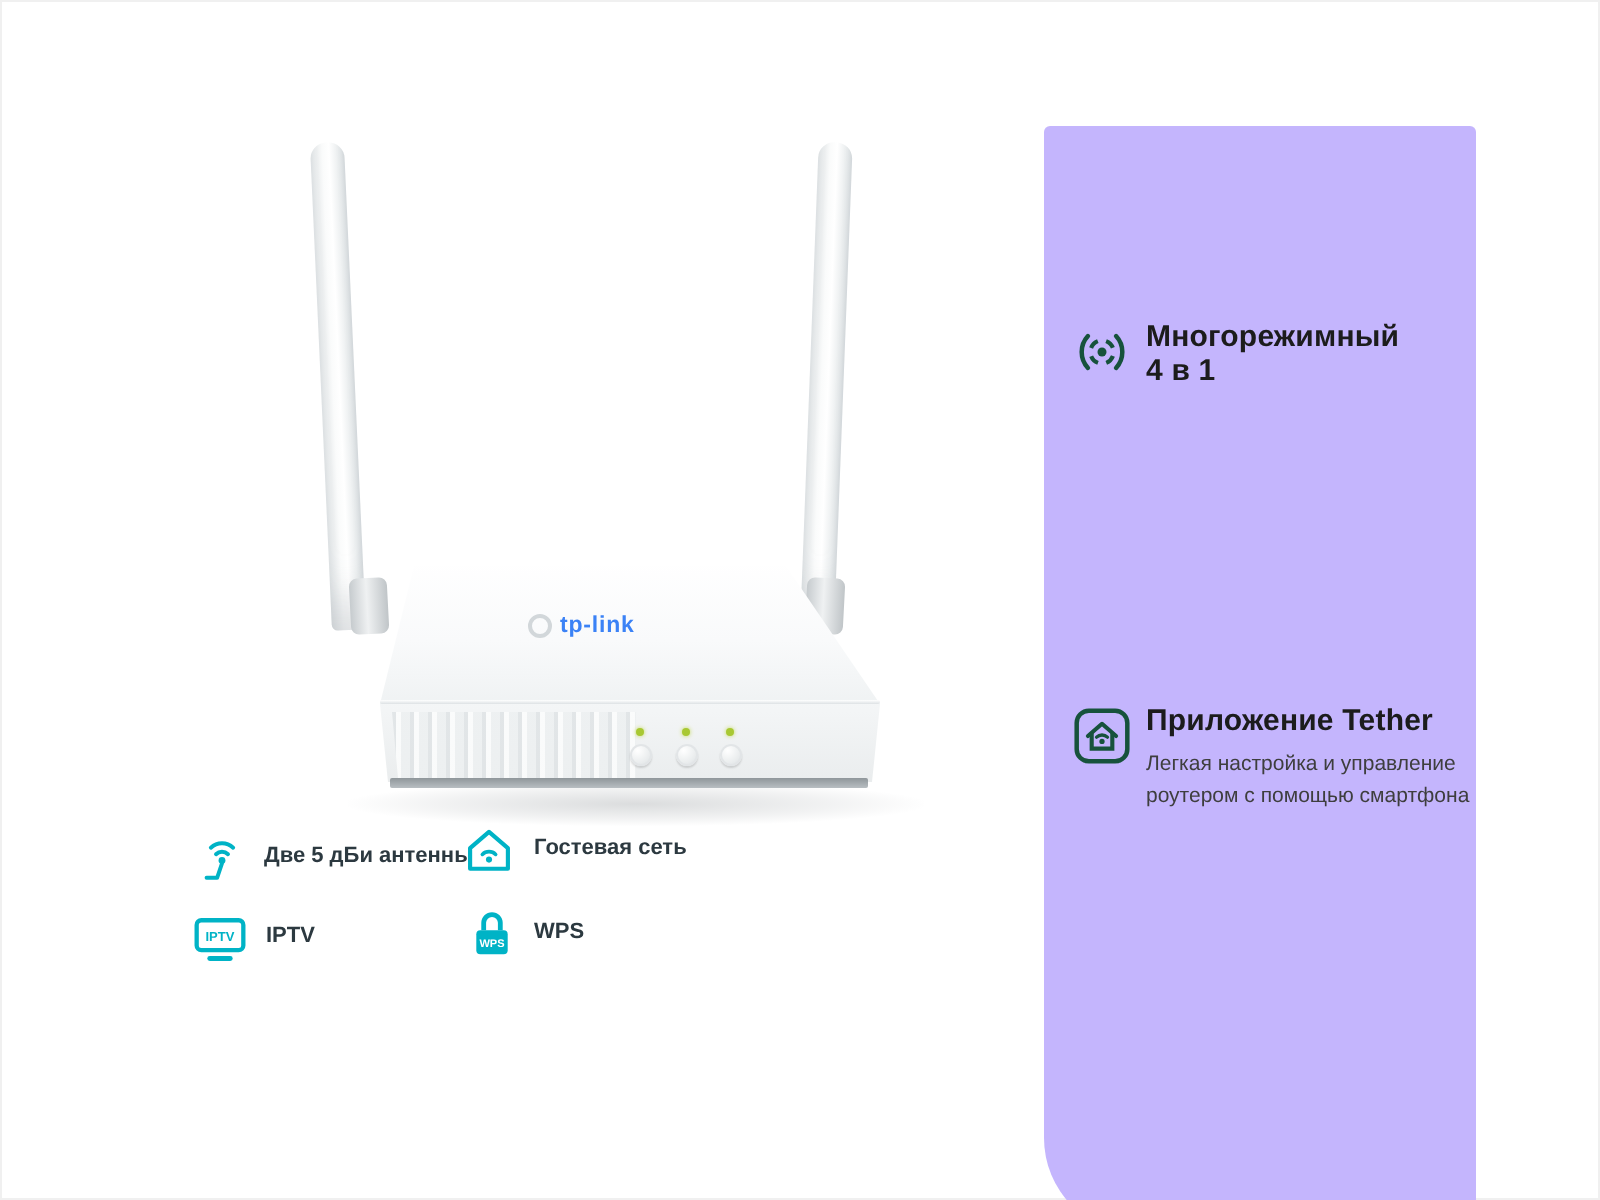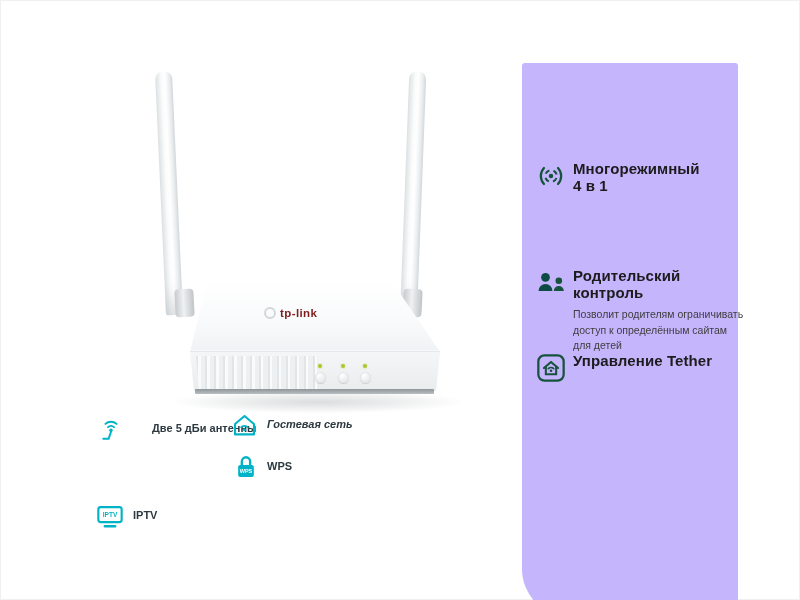--- a/index.html
+++ b/index.html
@@ -27,24 +27,24 @@
   .feature.f0 { top:97px; }
   .feature.f1 { top:204px; }
   .feature.f2 { top:289px; }
 
   
   .spec { position:absolute; display:flex; align-items:center; }
   .spec-label {
     font-size:11px; font-weight:700; color:#2c3940; line-height:13.5px;
     white-space:pre; margin-left:9px;
   }
-  .spec.s0 { left:99px;  top:416px;gap:20px; }
-  .spec.s1 { left:231px; top:411px;font-style:italic; }
+  .spec.s0 { left:99px;  top:416px; }
+  .spec.s1 { left:231px; top:411px; }
   .spec.s2 { left:346px; top:412px; }
-  .spec.s3 { left:96px;  top:455px;margin-top:47px; }
+  .spec.s3 { left:96px;  top:455px; }
   .spec.s4 { left:234px; top:452px;align-items:center; }
 
   
   .floor-shadow {
     position:absolute; left:174px; top:391px; width:288px; height:22px;
     background:radial-gradient(ellipse at 50% 50%, rgba(125,131,135,0.28) 0%, rgba(125,131,135,0.10) 48%, rgba(125,131,135,0) 72%);
     z-index:0;
   }
   .antenna {
     position:absolute; width:17px; height:244px; top:71px; z-index:1;
@@ -91,21 +91,21 @@
     width:11px; height:11px; border-radius:50%; margin:4px auto 0;
     background:radial-gradient(circle at 35% 30%, #ffffff, #e9eced 60%, #d8dcdf);
     box-shadow:0 1px 1px rgba(0,0,0,0.14), inset 0 0 0 1px #e2e5e7;
   }
   .base-strip {
     position:absolute; left:9px; top:109px; width:239px; height:5px; z-index:2;
     background:linear-gradient(180deg,#8f969a,#b8bec2); border-radius:1px;
   }
   .brand {
     position:absolute; left:78px; top:27px; display:flex; align-items:center; gap:4px;
-    color:#7f1d1d; z-index:3;
+    color:#3b82f6; z-index:3;
   }
   .brand-mark { width:12px; height:12px; border:2px solid #d2d7da; border-radius:50%; box-sizing:border-box; }
   .brand-text { font-size:11.5px; font-weight:700; letter-spacing:0.4px; }
 </style>
 </head>
 <body>
 
 <div class="canvas">
 
   <div class="floor-shadow"></div>
@@ -147,43 +147,32 @@
       <svg class="f-icon" width="30" height="30" viewBox="0 0 32 32">
         <path d="M8.5 7.5 A12.5 12.5 0 0 0 8.5 24.5" fill="none" stroke="#17523C" stroke-width="2.4" stroke-linecap="round"></path>
         <path d="M23.5 7.5 A12.5 12.5 0 0 1 23.5 24.5" fill="none" stroke="#17523C" stroke-width="2.4" stroke-linecap="round"></path>
         <circle cx="16" cy="16" r="6.2" fill="none" stroke="#17523C" stroke-width="2.2" stroke-dasharray="5.2 4.5" transform="rotate(20 16 16)"></circle>
         <circle cx="16" cy="16" r="2.4" fill="#17523C"></circle>
       </svg>
       <div class="f-title">Многорежимный
 4 в 1</div>
     </div>
 
-    <div class="feature f1">
-      <svg class="f-icon" width="32" height="27" viewBox="0 0 32 26" style="top:3px">
-        <circle cx="9.5" cy="6.8" r="4.4" fill="#0E4B45"></circle>
-        <path d="M2.5 20.5 a7 7 0 0 1 14 0 Z" fill="#0E4B45"></path>
-        <circle cx="22.8" cy="10.3" r="3.3" fill="#17523C"></circle>
-        <path d="M17.8 20.5 a5 5 0 0 1 10 0 Z" fill="#17523C"></path>
-      </svg>
-      <div class="f-title">Родительский
-контроль</div>
-      <div class="f-desc">Позволит родителям ограничивать
-доступ к определённым сайтам
-для детей</div>
-    </div>
 
     <div class="feature f2">
       <svg class="f-icon" width="30" height="30" viewBox="0 0 32 32">
         <rect x="2.5" y="2.5" width="27" height="27" rx="6.5" fill="none" stroke="#17523C" stroke-width="2.4"></rect>
         <path d="M8.5 16 L16 9.5 L23.5 16" fill="none" stroke="#17523C" stroke-width="2.2" stroke-linecap="round" stroke-linejoin="round"></path>
         <path d="M10.5 14.8 V22.7 H21.5 V14.8" fill="none" stroke="#17523C" stroke-width="2.2" stroke-linecap="round"></path>
         <path d="M13.1 16.6 A4.2 4.2 0 0 1 18.9 16.6" fill="none" stroke="#17523C" stroke-width="1.8" stroke-linecap="round"></path>
         <circle cx="16" cy="18.9" r="1.4" fill="#17523C"></circle>
       </svg>
-      <div class="f-title">Управление Tether</div>
+      <div class="f-title">Приложение Tether</div>
+      <div class="f-desc">Легкая настройка и управление
+роутером с помощью смартфона</div>
     </div>
   </div>
 
   <div class="spec s0">
     <svg class="spec-icon" width="24" height="26" viewBox="0 0 28 30">
       <path d="M7.5 9 A9.5 9.5 0 0 1 20.5 9" fill="none" stroke="#00B3C6" stroke-width="2.3" stroke-linecap="round"></path>
       <path d="M10.5 12.8 A5 5 0 0 1 17.5 12.8" fill="none" stroke="#00B3C6" stroke-width="2.3" stroke-linecap="round"></path>
       <circle cx="14" cy="16.4" r="2" fill="#00B3C6"></circle>
       <path d="M14 18.2 L11.2 26.5 M5 26.5 H11.2" fill="none" stroke="#00B3C6" stroke-width="2.3" stroke-linecap="round" stroke-linejoin="round"></path>
     </svg>

